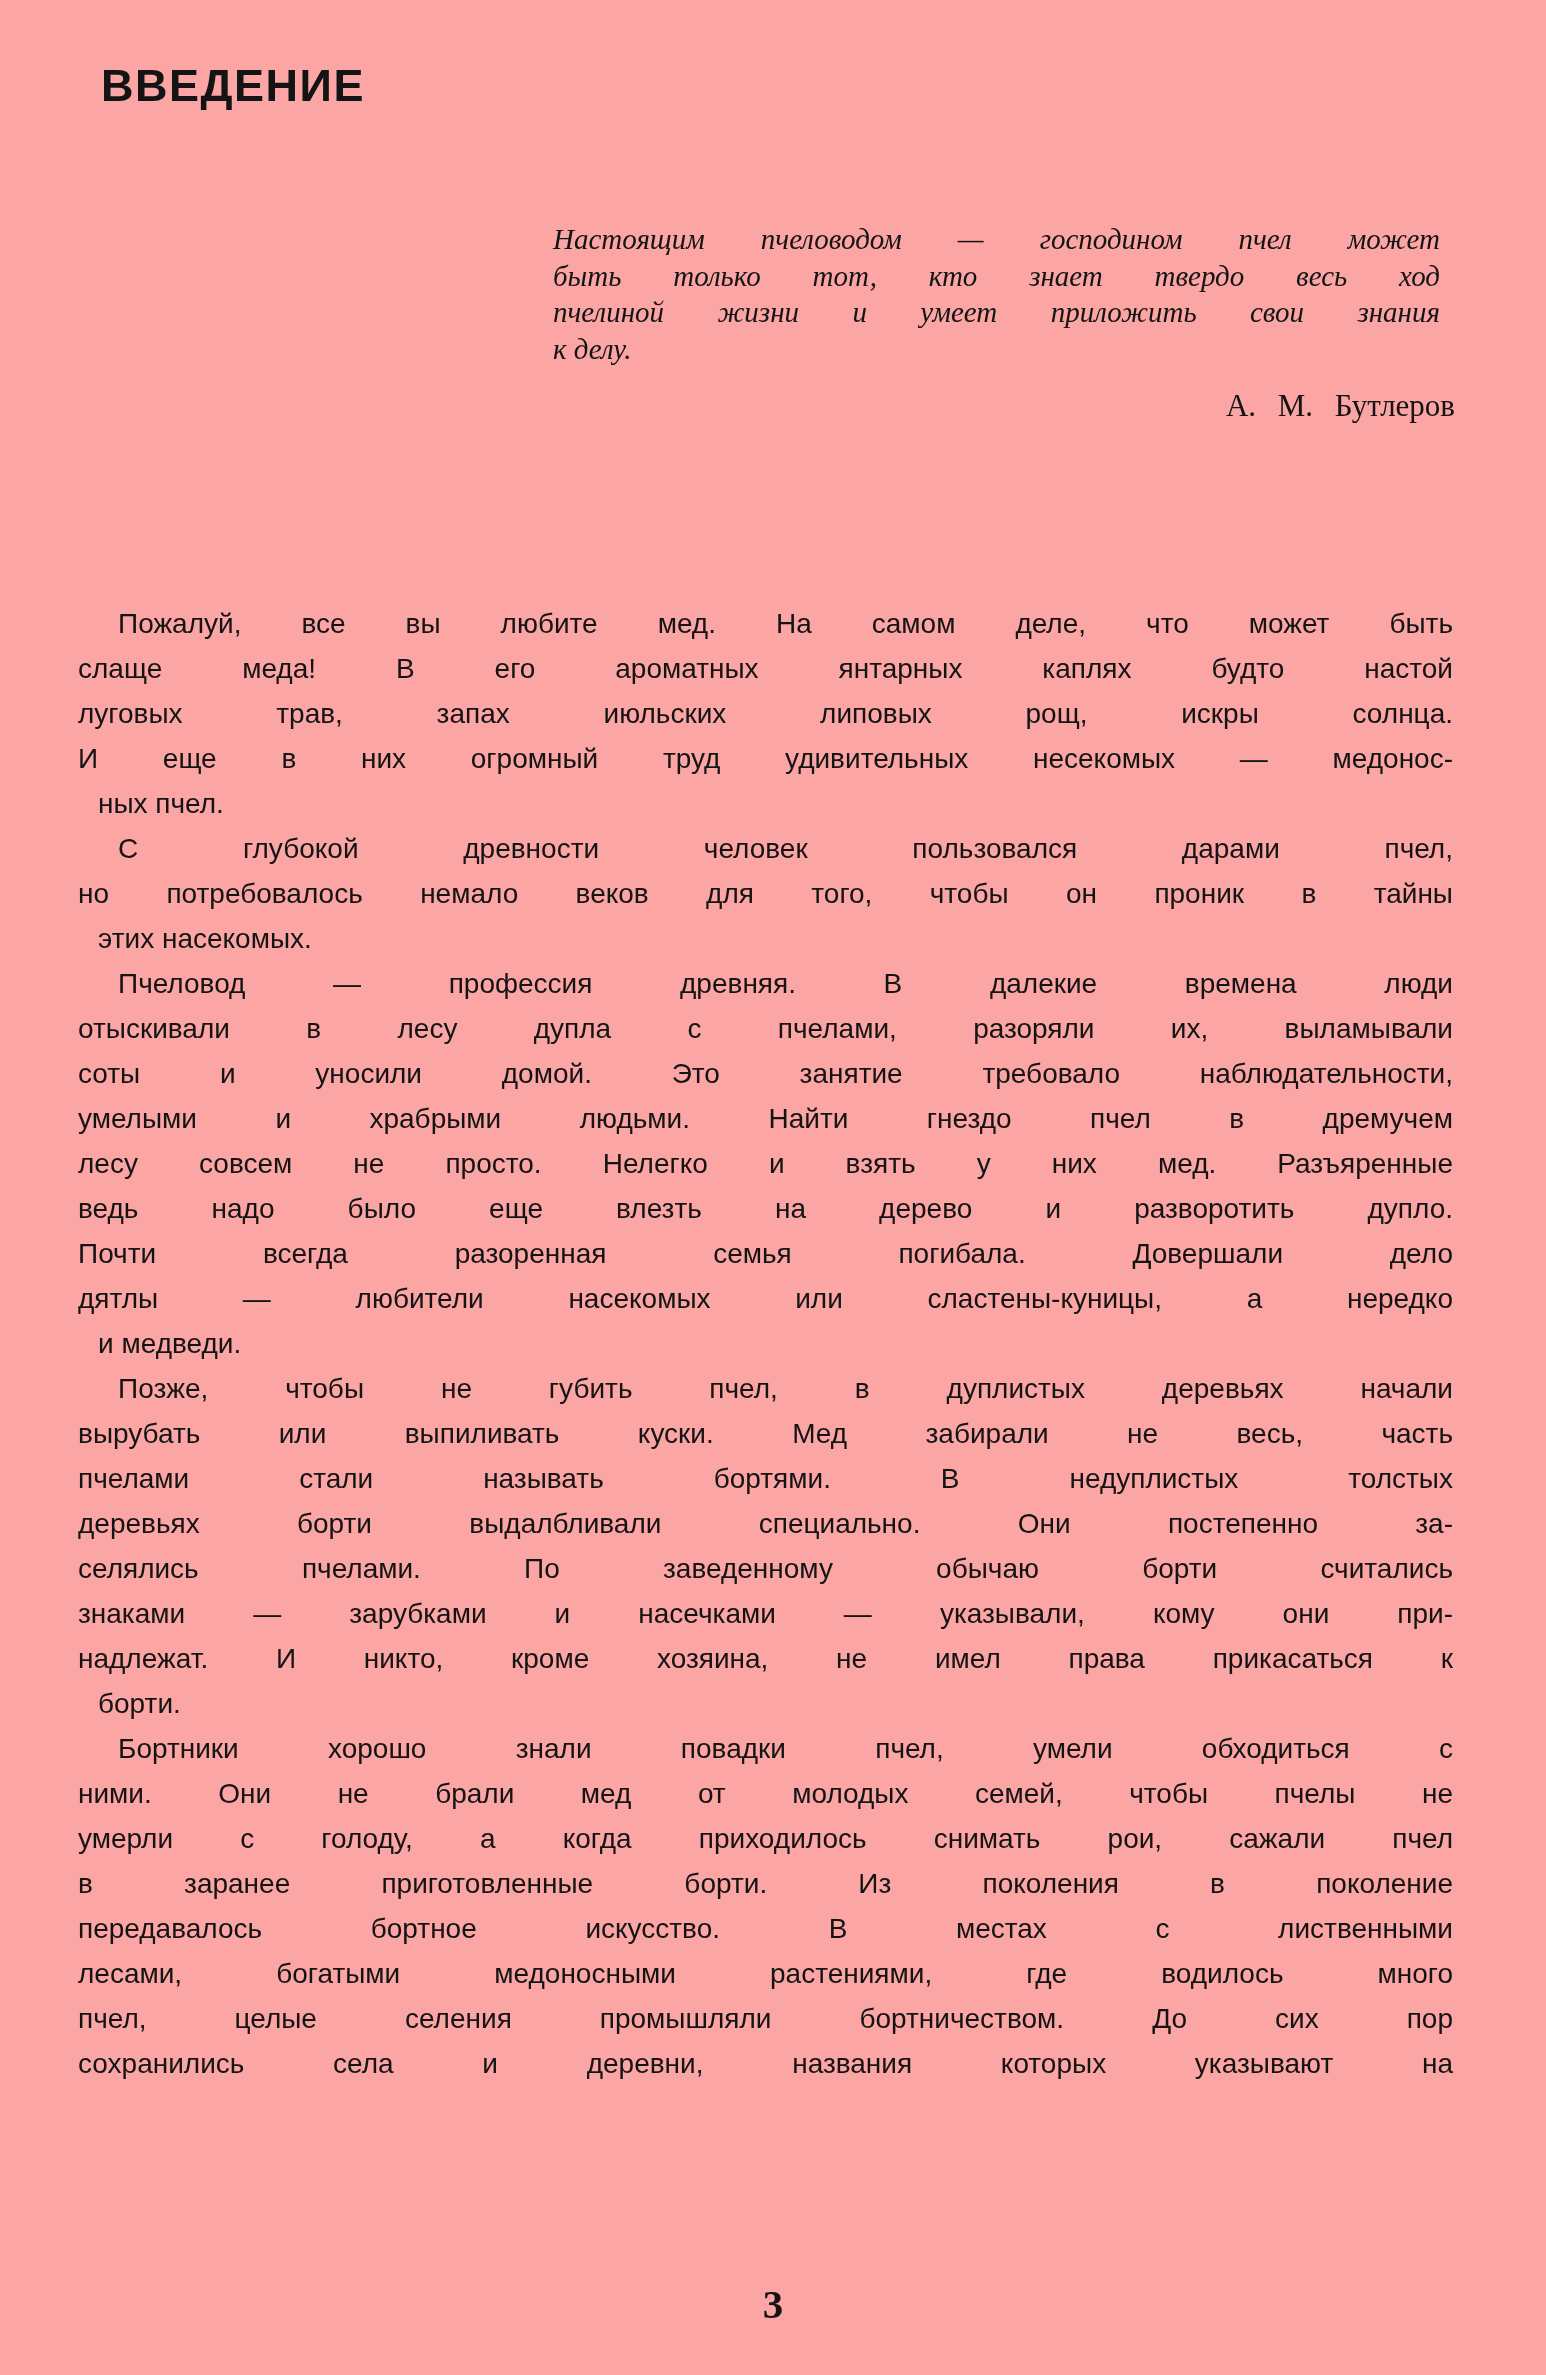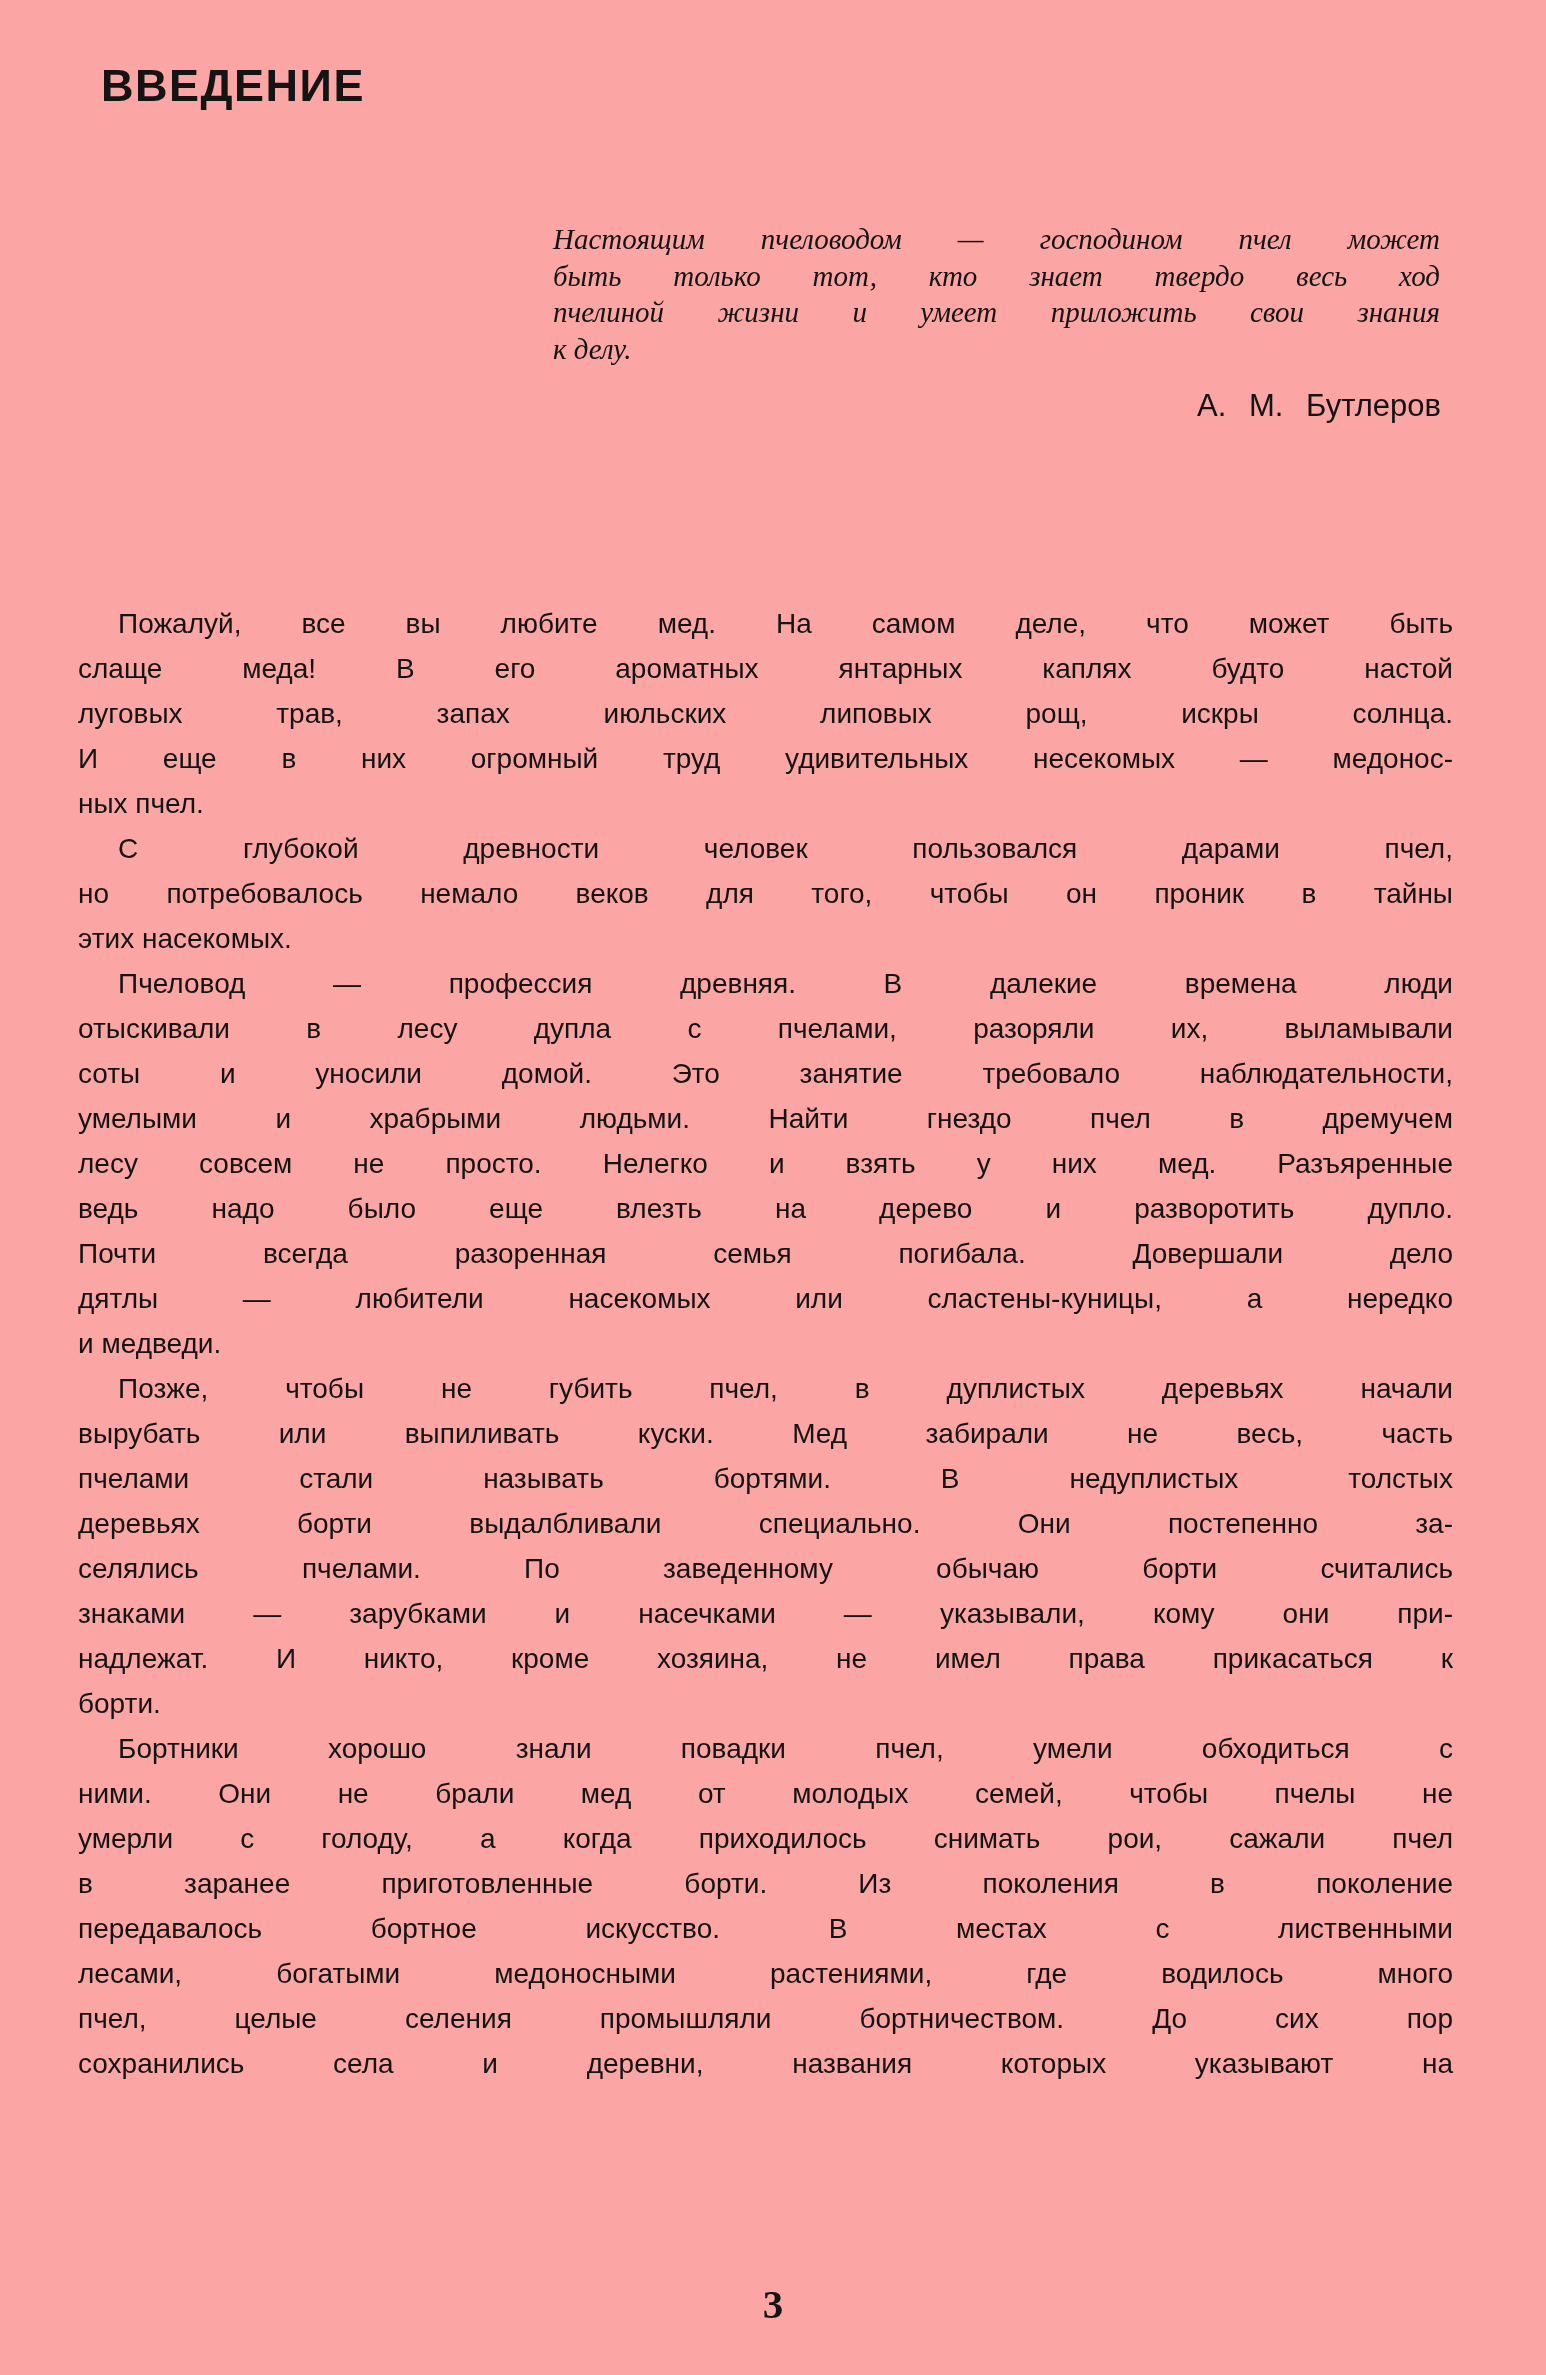--- a/index.html
+++ b/index.html
@@ -28,40 +28,40 @@
     width: 887px;
     font-family: "Liberation Serif", serif;
     font-style: italic;
     font-size: 29px;
     line-height: 36.6px;
   }
   .eline { text-align: justify; text-align-last: justify; white-space: nowrap; }
   .eline.last { text-align-last: left; white-space: normal; }
   .attribution {
     position: absolute;
-    left: 554px;
+    left: 568px;
     top: 388px;
     width: 887px;
     text-align: right;
-    font-family: Liberation Sans, sans-serif;
+    font-family: Liberation Serif, serif;
     font-size: 31px;
     word-spacing: 14px;
   }
   .body-text {
     position: absolute;
     left: 78px;
     top: 601px;
     width: 1375px;
     font-size: 28px;
     line-height: 45px;
     font-family: "Liberation Sans", sans-serif;
   }
   .bline { text-align: justify; text-align-last: justify; }
   .bline.first { text-indent: 40px; }
-  .bline.plast { text-align-last: left; }
+  .bline.plast { text-align-last: left; margin-left: 20px; }
   .page-number {
     position: absolute;
     left: 0;
     top: 2280px;
     width: 1546px;
     text-align: center;
     font-family: "Liberation Serif", serif;
     font-weight: 700;
     font-size: 41px;
   }

